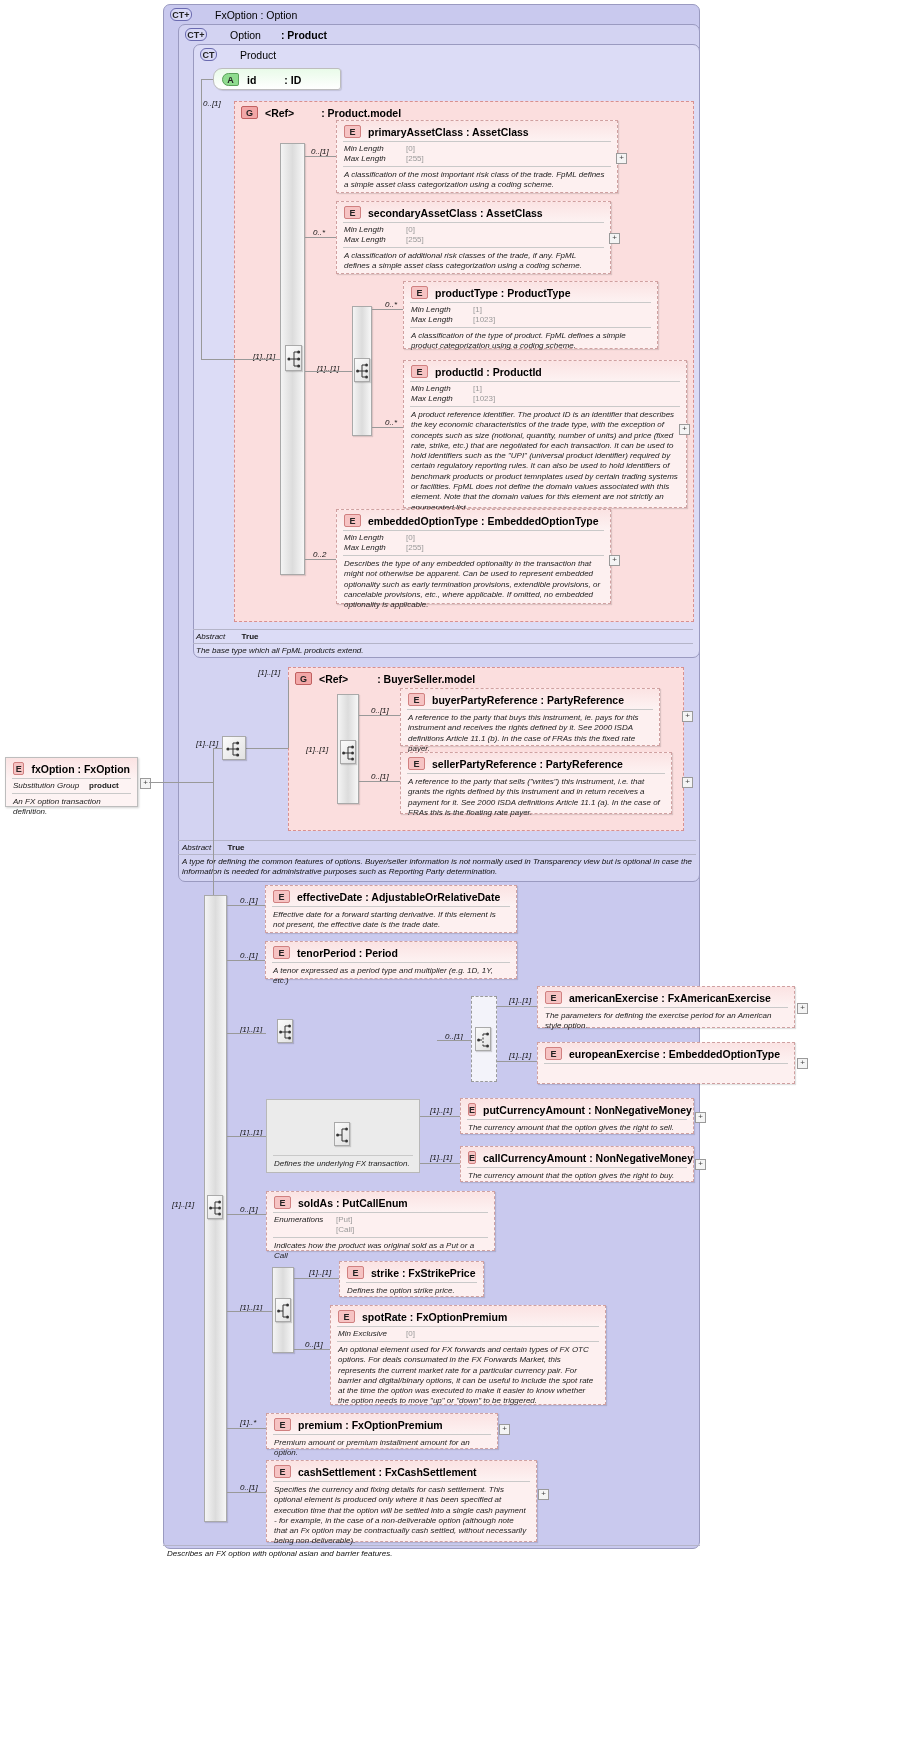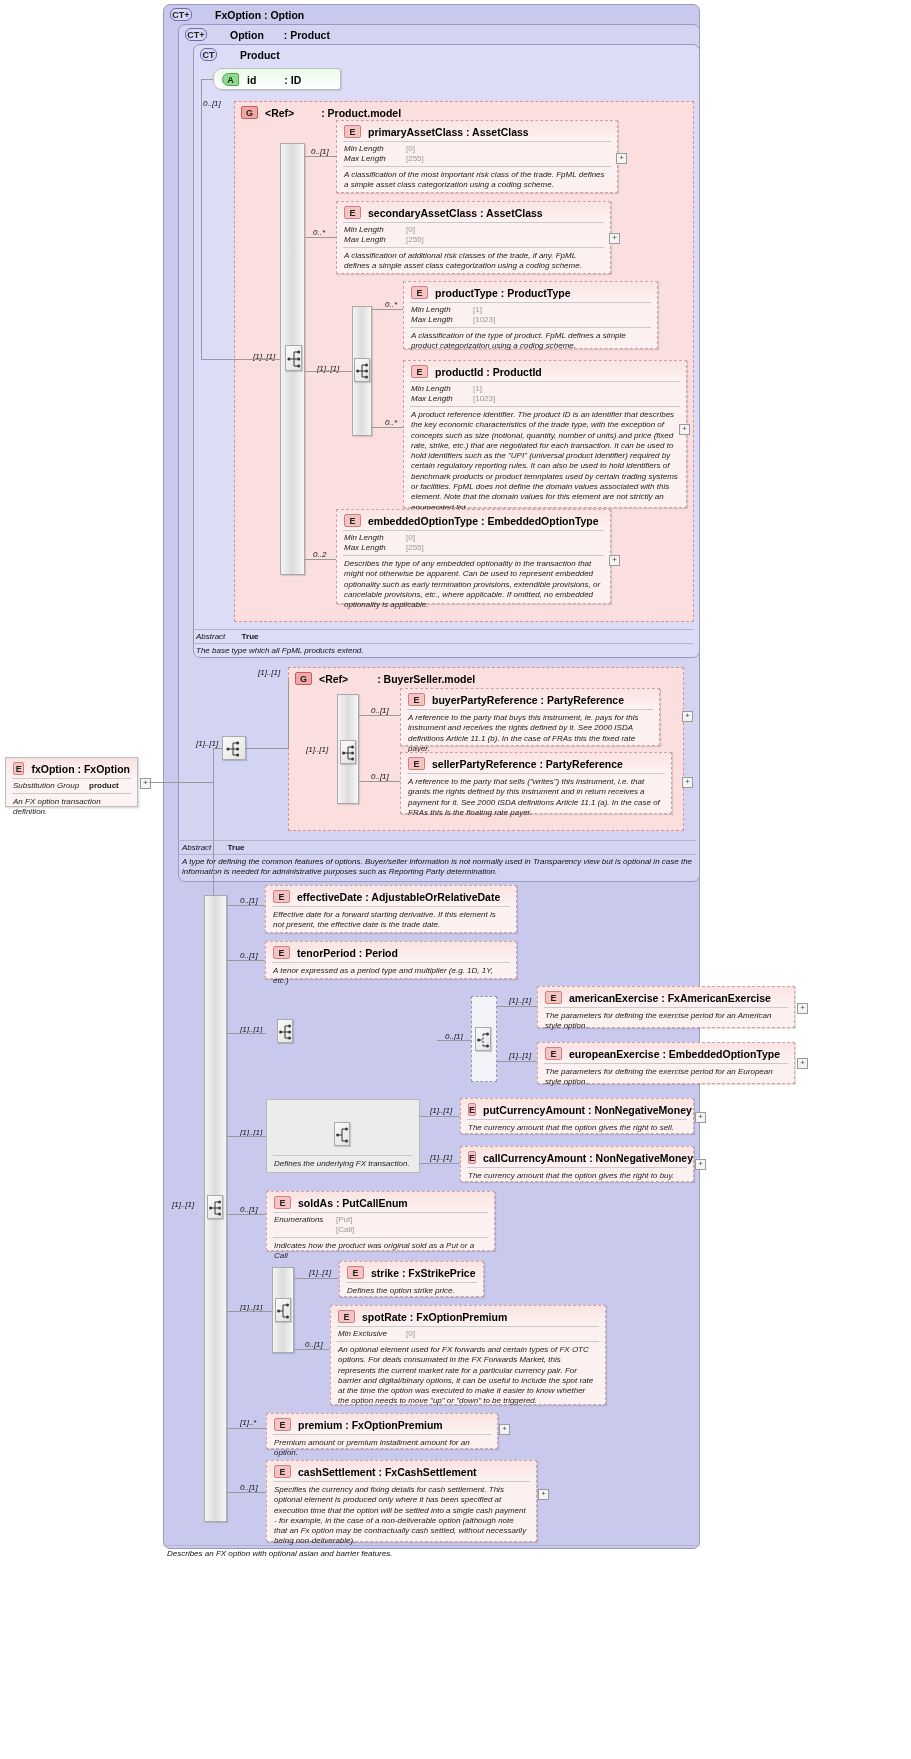--- a/index.html
+++ b/index.html
@@ -9,21 +9,21 @@
   
   .abs{position:absolute;box-sizing:border-box;}
 
   
   .ct{border:1px solid #9a9ac0;border-radius:7px;background:#ccccf0;}
   .ct.lvl1{background:#c9c9ee;}
   .ct.lvl2{background:#d3d3f2;}
   .ct.lvl3{background:#dcdcf6;}
   .ct-hdr{position:absolute;left:6px;top:3px;display:flex;align-items:center;gap:6px;
           font-size:10.5px;font-weight:bold;color:#000;white-space:nowrap;}
-  .ct-hdr .ttl{font-weight:bold;padding-left:17px;}
+  .ct-hdr .ttl{font-weight:normal;padding-left:17px;}
   .ct-hdr .tp{font-weight:bold;}
 
   
   .grp{border:1px dashed #d89090;background:#fbdede;}
   .grp-hdr{position:absolute;left:6px;top:4px;display:flex;align-items:center;gap:7px;
            font-size:10.5px;font-weight:bold;color:#000;white-space:nowrap;}
 
   
   .badge{display:inline-block;width:17px;height:13px;line-height:12px;text-align:center;
          font-size:9px;font-weight:bold;border-radius:2px;box-sizing:border-box;}
@@ -457,21 +457,20 @@
   <div class="mult" style="left:509px;top:996px;">[1]..[1]</div>
   <div class="ln lnh" style="left:497px;top:1006px;width:40px;"></div>
   <div class="plus" style="left:797px;top:1003px;">+</div>
 
   <div class="abs el" style="left:537px;top:1042px;width:258px;height:42px;">
     <div class="el-hdr">
       <span class="badge b-e">E</span>
       <span>europeanExercise : EmbeddedOptionType</span>
     </div>
     <div class="sep"></div>
-    <div class="desc">The parameters for defining the exercise period for an European style option.</div>
   </div>
   <div class="mult" style="left:509px;top:1051px;">[1]..[1]</div>
   <div class="ln lnh" style="left:497px;top:1061px;width:40px;"></div>
   <div class="plus" style="left:797px;top:1058px;">+</div>
 
   <div class="abs el-solid" style="left:266px;top:1099px;width:154px;height:74px;background:#ebebeb;">
     <div style="height:55px;"></div>
     <div class="sep"></div>
     <div class="desc">Defines the underlying FX transaction.</div>
   </div>

